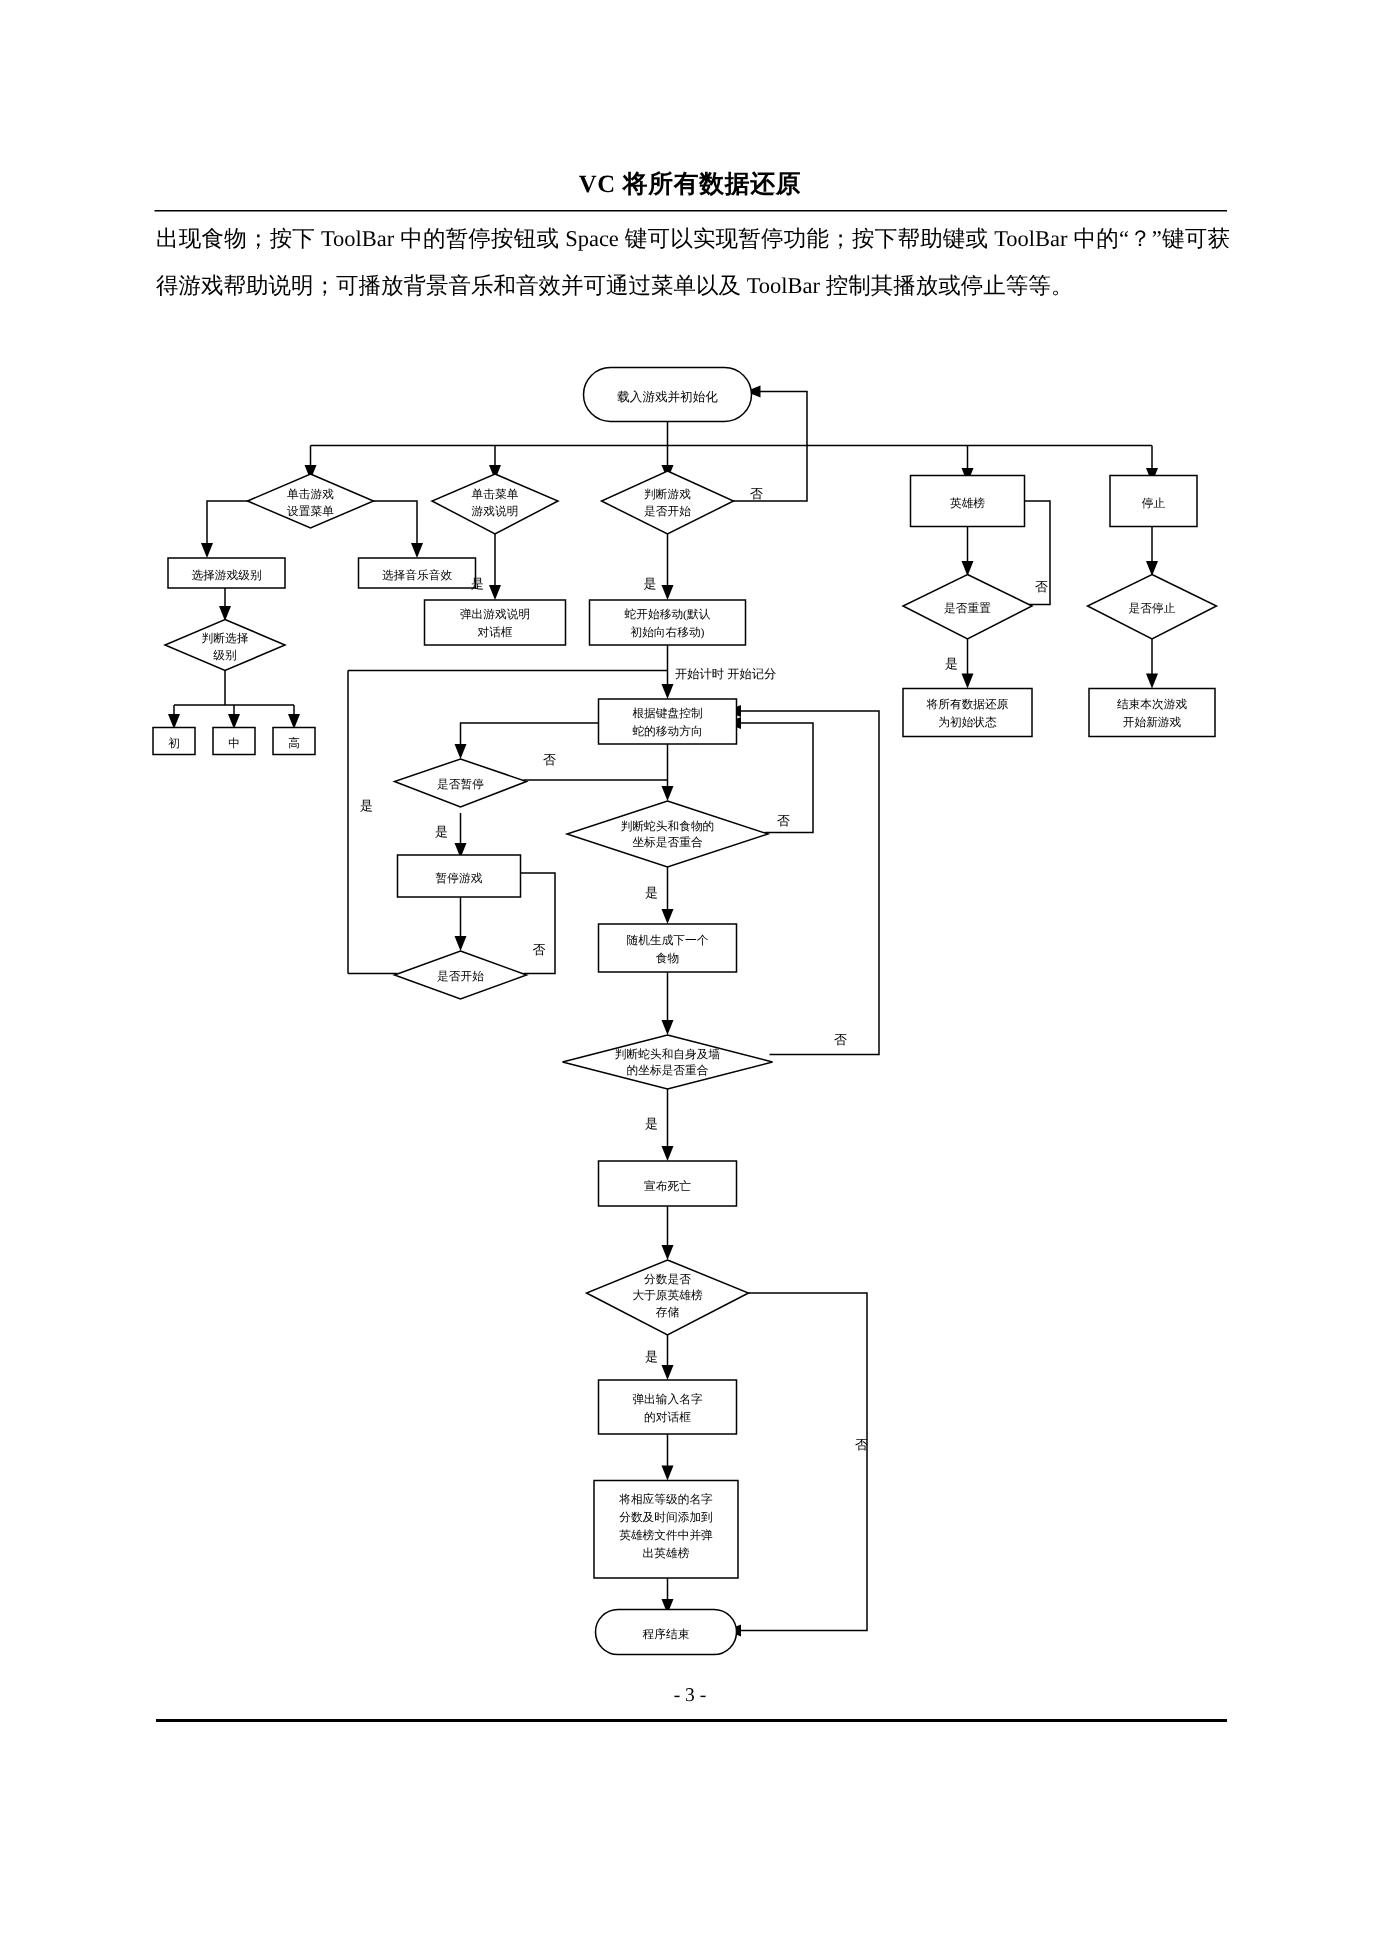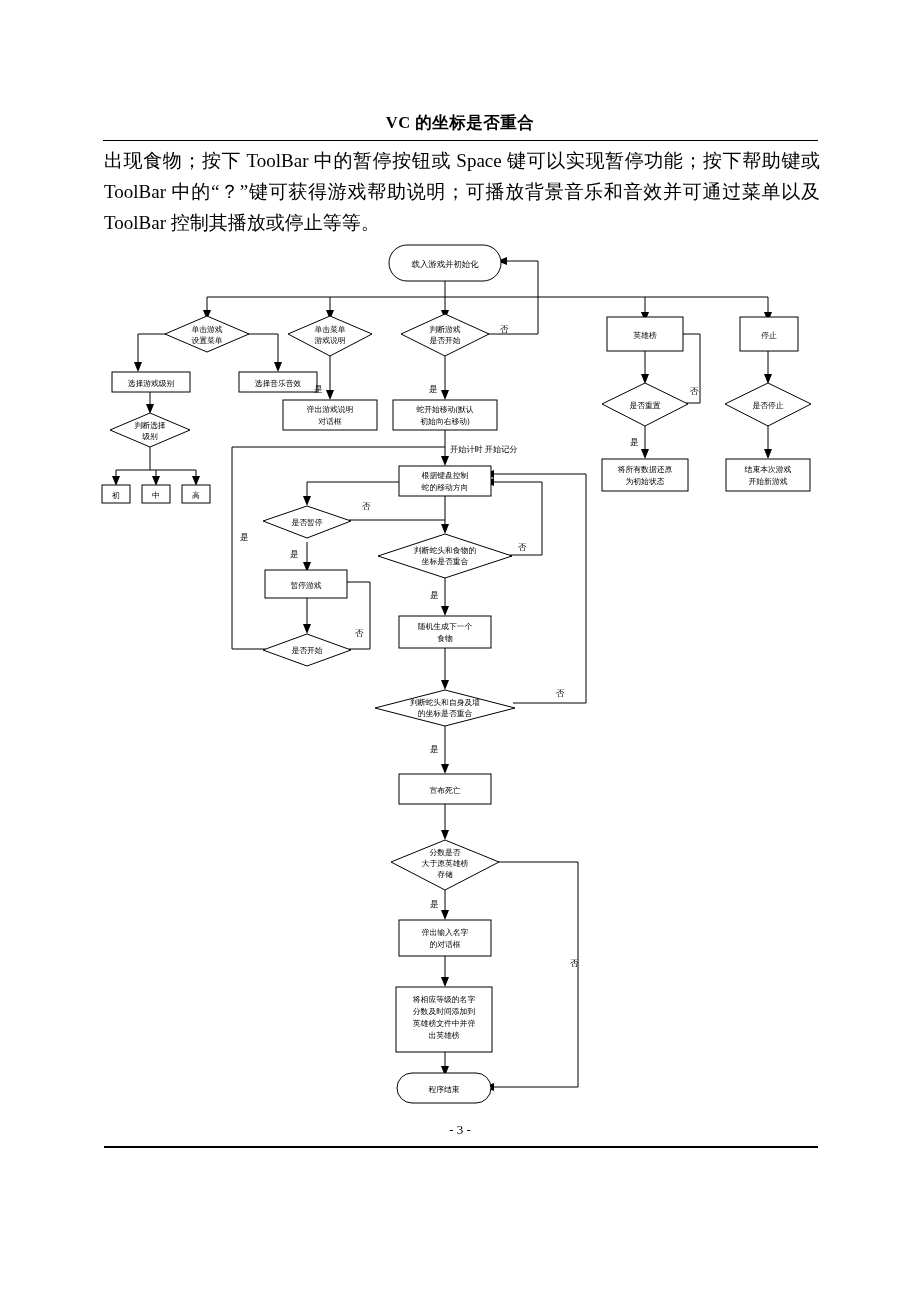--- a/index.html
+++ b/index.html
@@ -17,21 +17,21 @@
     font-size:16.5px;font-weight:bold;letter-spacing:.5px;
   }
   .header-rule{
     position:absolute;left:103px;top:140px;width:715px;height:0;
     border-top:1.4px solid #000;
   }
 
   
   .body-text{
     position:absolute;left:104px;top:145px;width:716px;
-    font-size:19px;line-height:31px;text-align:justify;
+    font-size:15px;line-height:31px;text-align:justify;
     text-justify:inter-ideograph;
   }
 
   
   .footer-num{
     position:absolute;left:0;top:1122px;width:920px;text-align:center;
     font-size:13px;
   }
   .footer-rule{
     position:absolute;left:104px;top:1146px;width:714px;height:0;
@@ -49,21 +49,21 @@
   .ylabel{font-size:8.6px;}
   .tiny{font-size:8.2px;}
   .shape{fill:#ffffff;stroke:#000000;stroke-width:1;}
   .ln{stroke:#000000;stroke-width:1;fill:none;}
 </style>
 </head>
 <body>
 
 <div class="page">
 
-  <div class="header-title">VC 的坐标是否重合</div>
+  <div class="header-title">VC 将所有数据还原</div>
   <div class="header-rule"></div>
 
   <div class="body-text">出现食物；按下 ToolBar 中的暂停按钮或 Space 键可以实现暂停功能；按下帮助键或 ToolBar 中的“？”键可获得游戏帮助说明；可播放背景音乐和音效并可通过菜单以及 ToolBar 控制其播放或停止等等。</div>
 
   <div class="chart">
     <svg width="920" height="1302" viewBox="0 0 920 1302" xmlns="http://www.w3.org/2000/svg">
 
       <g>
 
         <path class="ln" d="M445,277 L445,293"></path>

